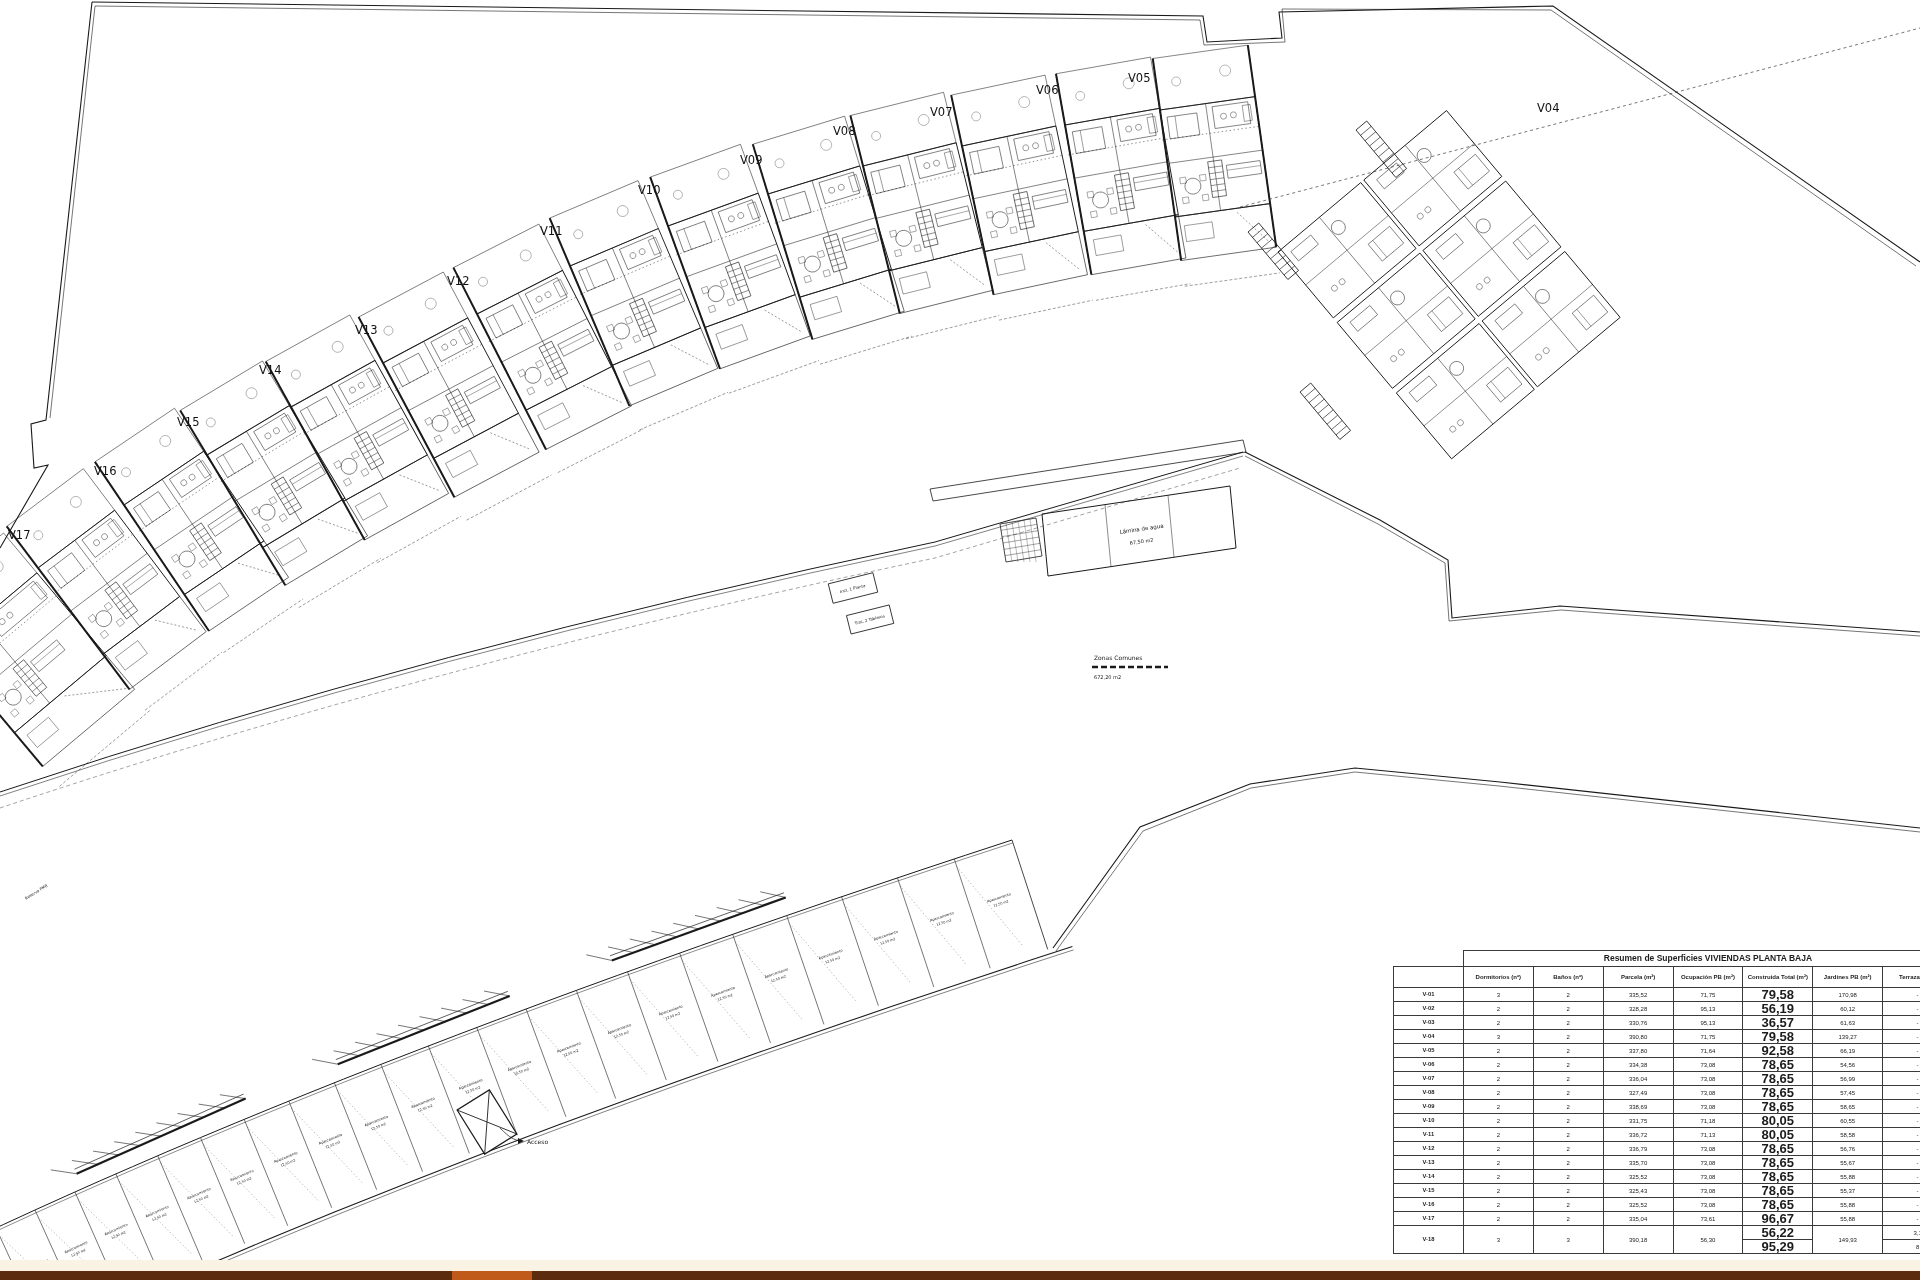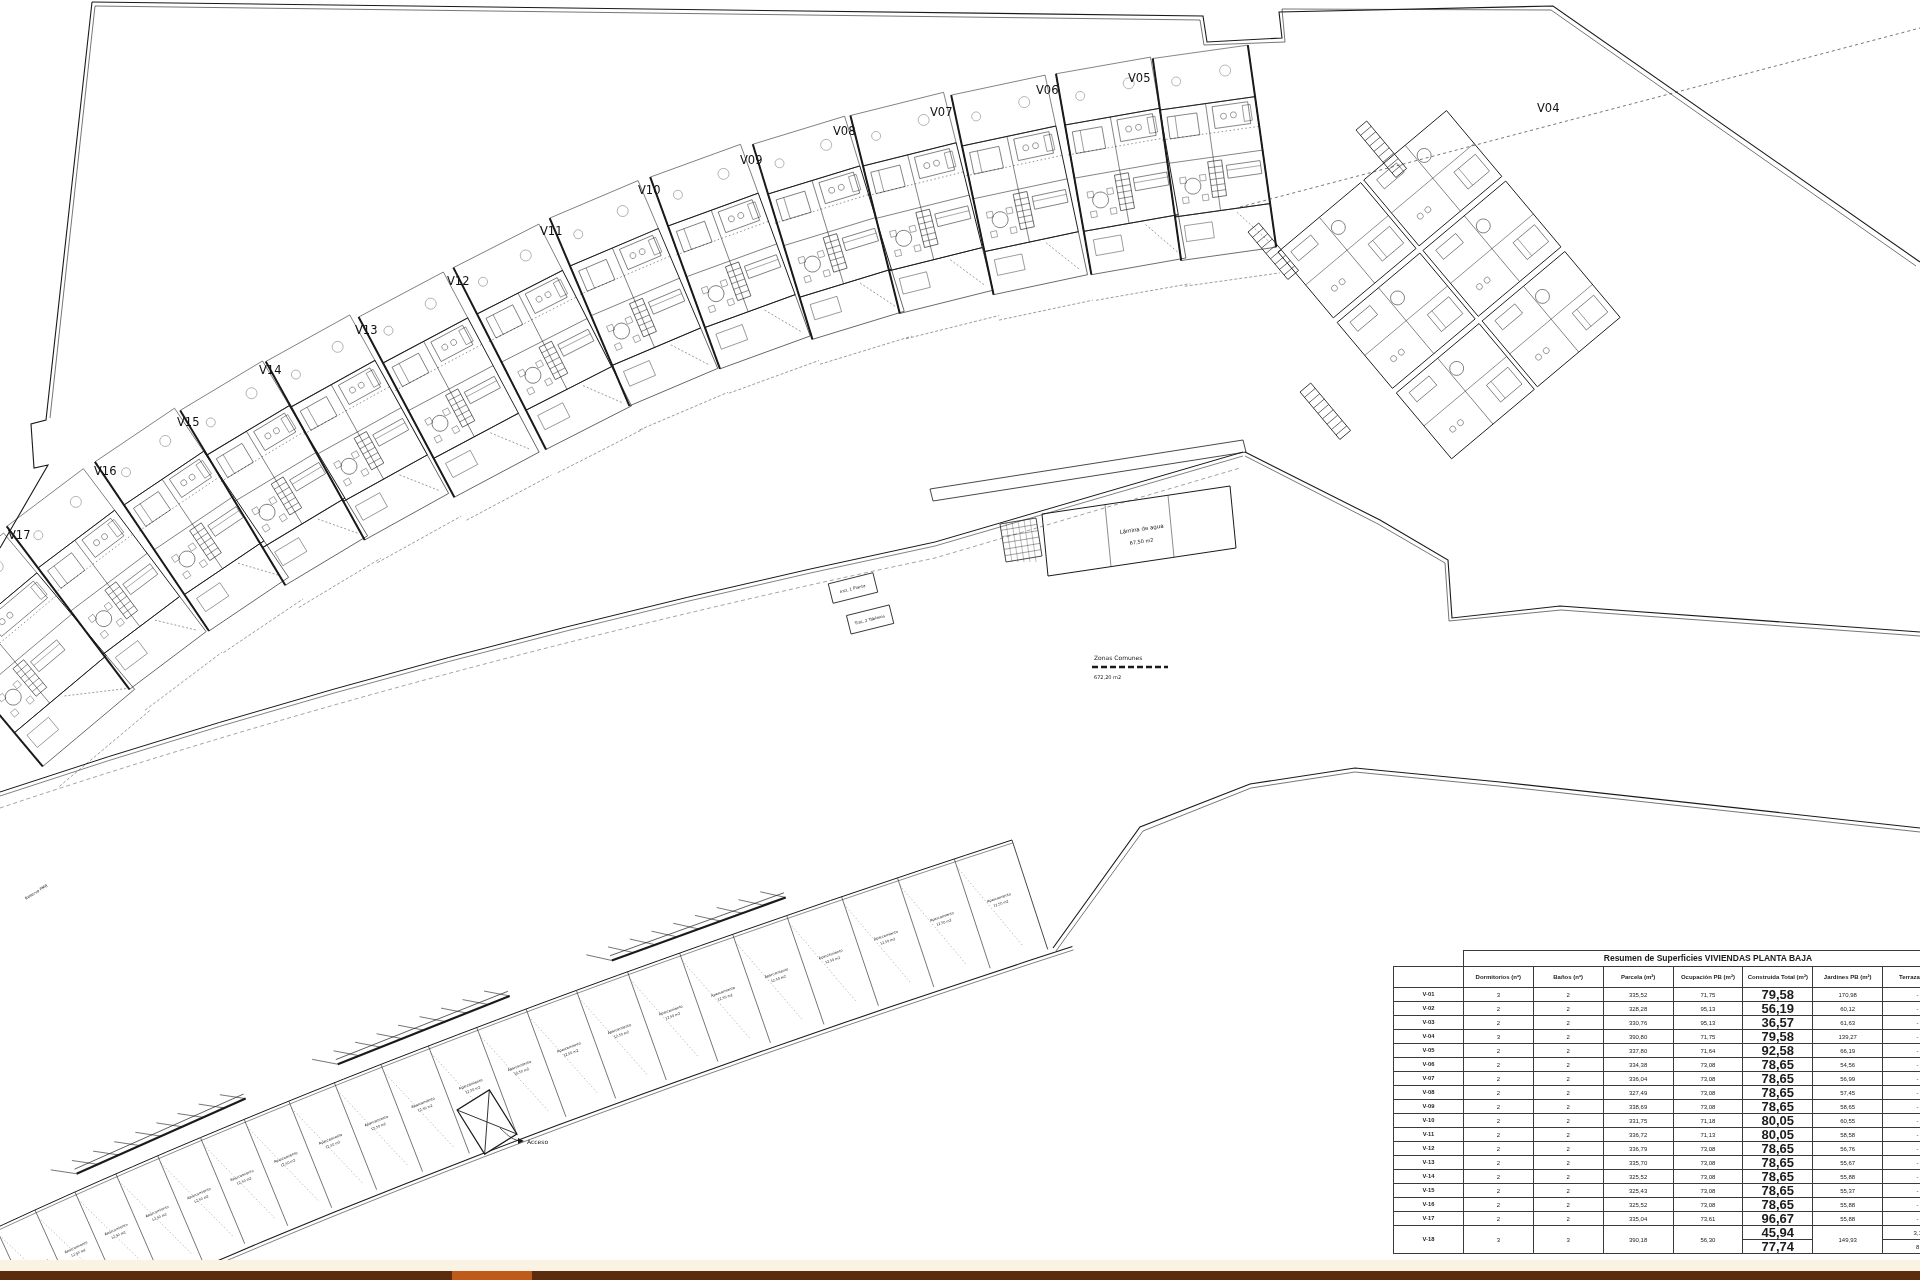--- a/index.html
+++ b/index.html
@@ -1032,26 +1032,26 @@
             <td class="cons">96,67</td>
             <td>55,88</td>
             <td>-</td>
           </tr>
           <tr>
             <td class="rid" rowspan="2">V-18</td>
             <td rowspan="2">3</td>
             <td rowspan="2">3</td>
             <td rowspan="2">390,18</td>
             <td rowspan="2">56,30</td>
-            <td class="cons">45,94</td>
+            <td class="cons">56,22</td>
             <td rowspan="2">149,93</td>
             <td>3,1</td>
           </tr>
           <tr>
-            <td class="cons">77,74</td>
+            <td class="cons">95,29</td>
             <td>8</td>
           </tr>
         </tbody>
       </table>
   </div>
 
   <div id="totalrow">
     <span id="totallabel">TOTAL PB</span>
     <span id="totalvalue">1457,23</span>
   </div>

